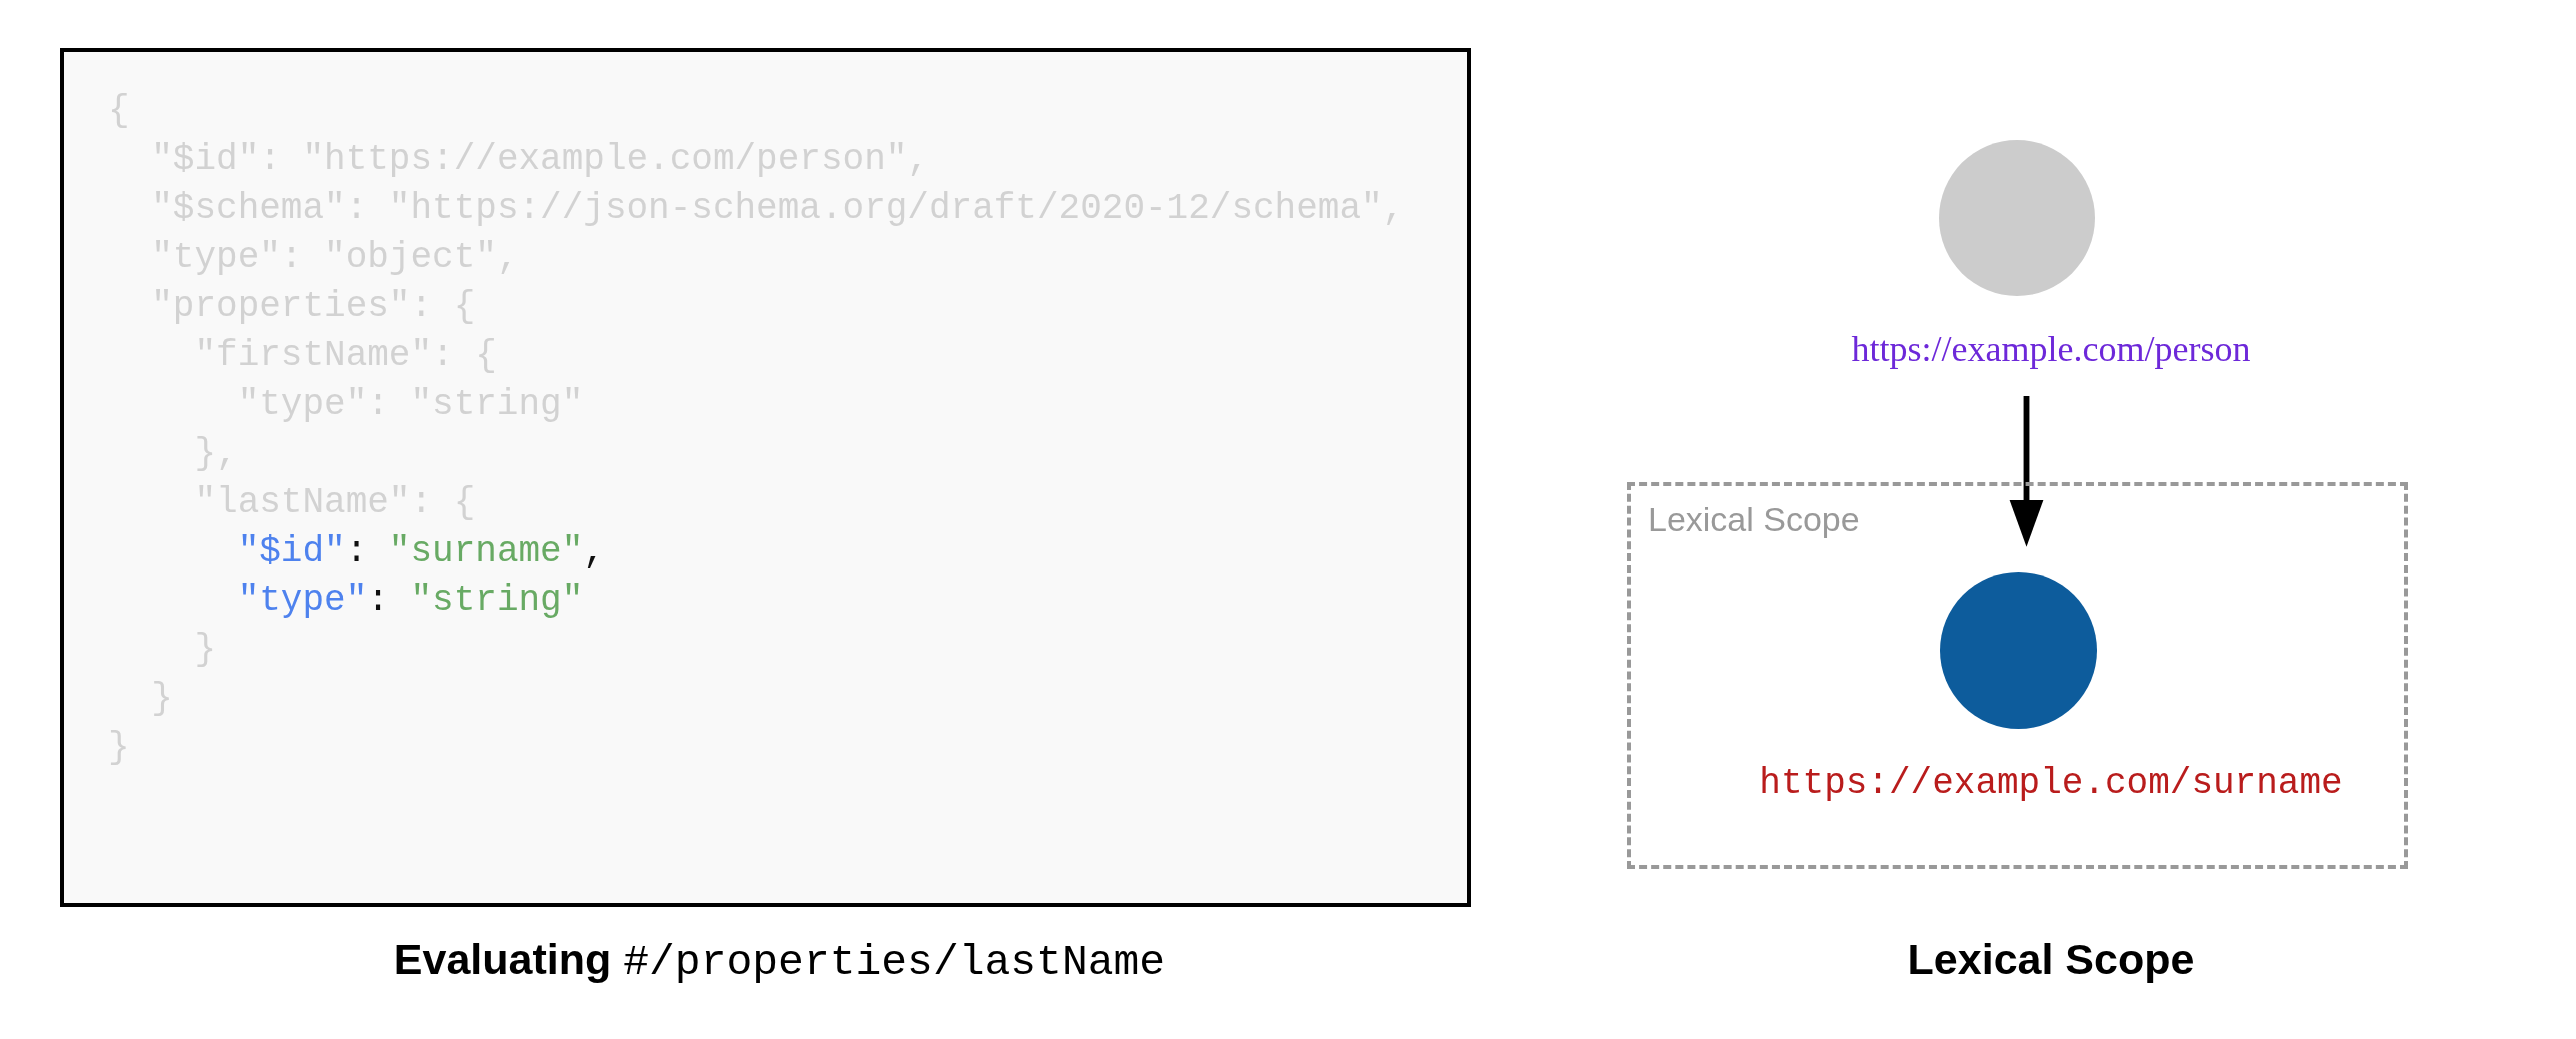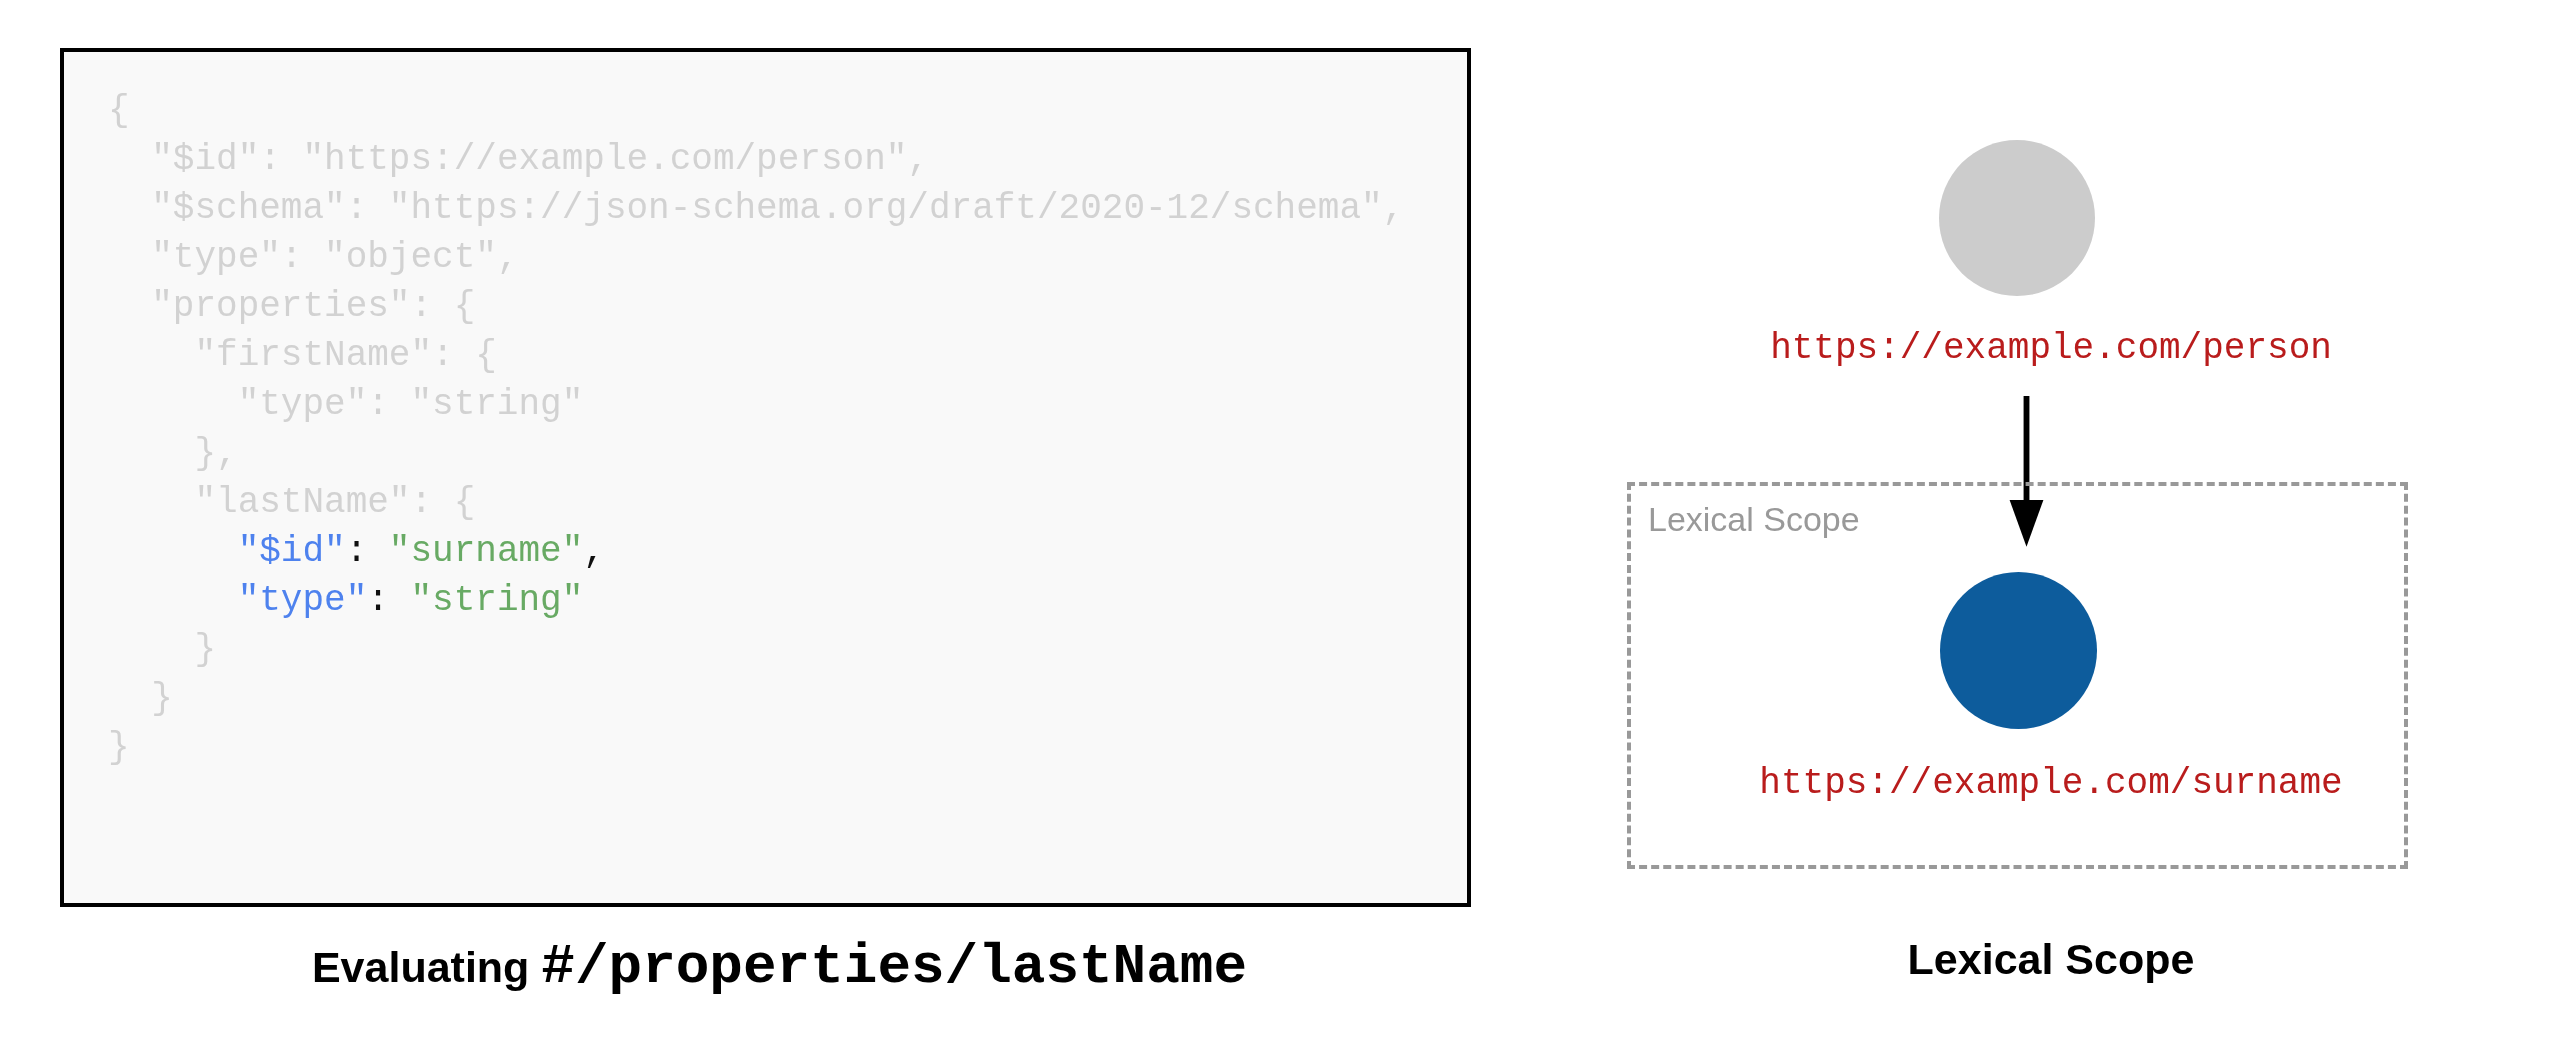--- a/index.html
+++ b/index.html
@@ -59,22 +59,21 @@
     white-space: nowrap;
   }
   #left-caption .cap-bold {
     font-family: "Liberation Sans", sans-serif;
     font-weight: bold;
     font-size: 43px;
     margin-left: 28px;
   }
   #left-caption .cap-mono {
     font-family: "Liberation Mono", "DejaVu Sans Mono", monospace;
-    font-size: 56px;
-    font-weight: bold;
+    font-size: 43px;
   }
 
   
   #right-panel {
     position: absolute;
     left: 1526px; top: 0;
     width: 1050px; height: 1039px;
   }
 
   #node-person-circle {
@@ -86,23 +85,23 @@
     border-radius: 50%;
     background: #cccccc;
   }
 
   #node-person-label {
     position: absolute;
     left: 0px;
     top: 328px;
     width: 1050px;
     text-align: center;
-    font-family: Liberation Mono, monospace;
+    font-family: Liberation Serif, serif;
     font-size: 36px;
-    color: #b91c1c;
+    color: #6d28d9;
     white-space: nowrap;
   }
 
   #scope-arrow {
     position: absolute;
     left: 429px;
     top: 396px;
     width: 143px;
     height: 156px;
   }

